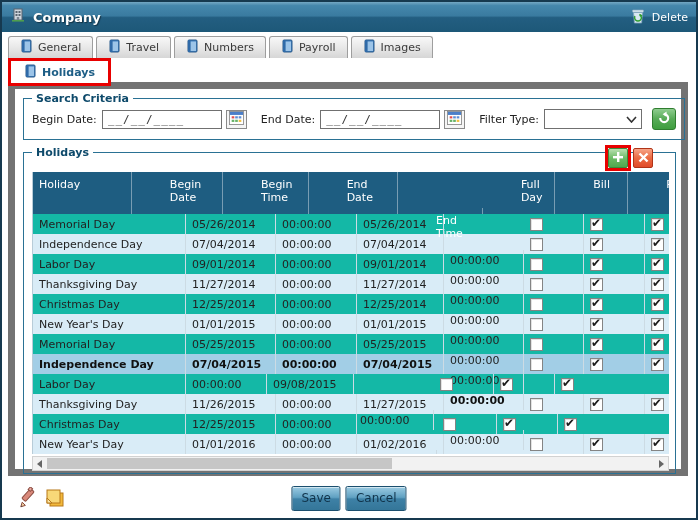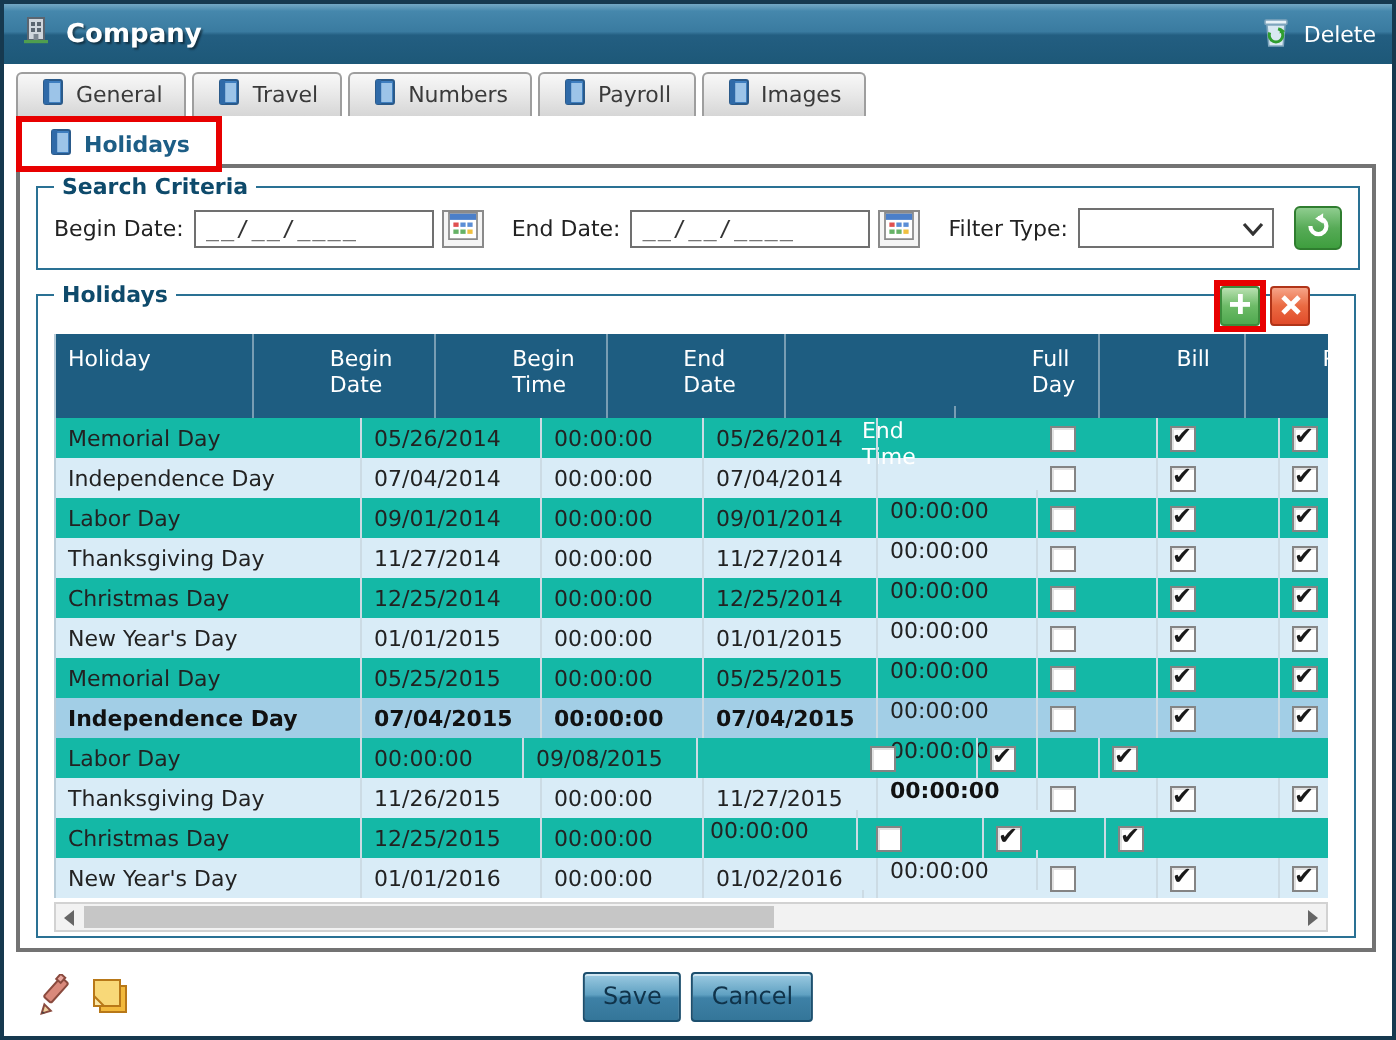--- a/index.html
+++ b/index.html
@@ -35,21 +35,21 @@
   .redact i:nth-child(5){width:30px;}
   .tabs-row2{position:absolute;top:56px;left:6px;z-index:6;}
   .annotation-box{border:3px solid #e80000;background:#fff;display:inline-block;}
   .tab-active{
     height:22px;display:flex;align-items:center;gap:5px;padding:0 13px;
     background:#fff;font-size:11px;font-weight:bold;color:#1d5e86;cursor:pointer;
   }
   
   .panel{
     position:absolute;left:6px;top:80px;width:680px;height:394px;
-    border:2px solid #737373;background:#fff;
+    border:7px solid #737373;background:#fff;
   }
   fieldset{border:1px solid #2a7194;margin:3px 8px 0 8px;padding:0 6px;}
   legend{font-size:11px;font-weight:bold;color:#0e4a6b;padding:0 4px;margin-left:2px;}
   
   .search-row{display:flex;align-items:center;padding:3px 2px 9px 2px;font-size:11px;color:#222;}
   .search-row label{margin-right:5px;white-space:nowrap;}
   .date-input{
     width:120px;height:19px;border:1px solid #707070;font-family:"DejaVu Sans Mono",monospace;
     font-size:11px;padding:0 5px;color:#333;letter-spacing:1px;
   }

